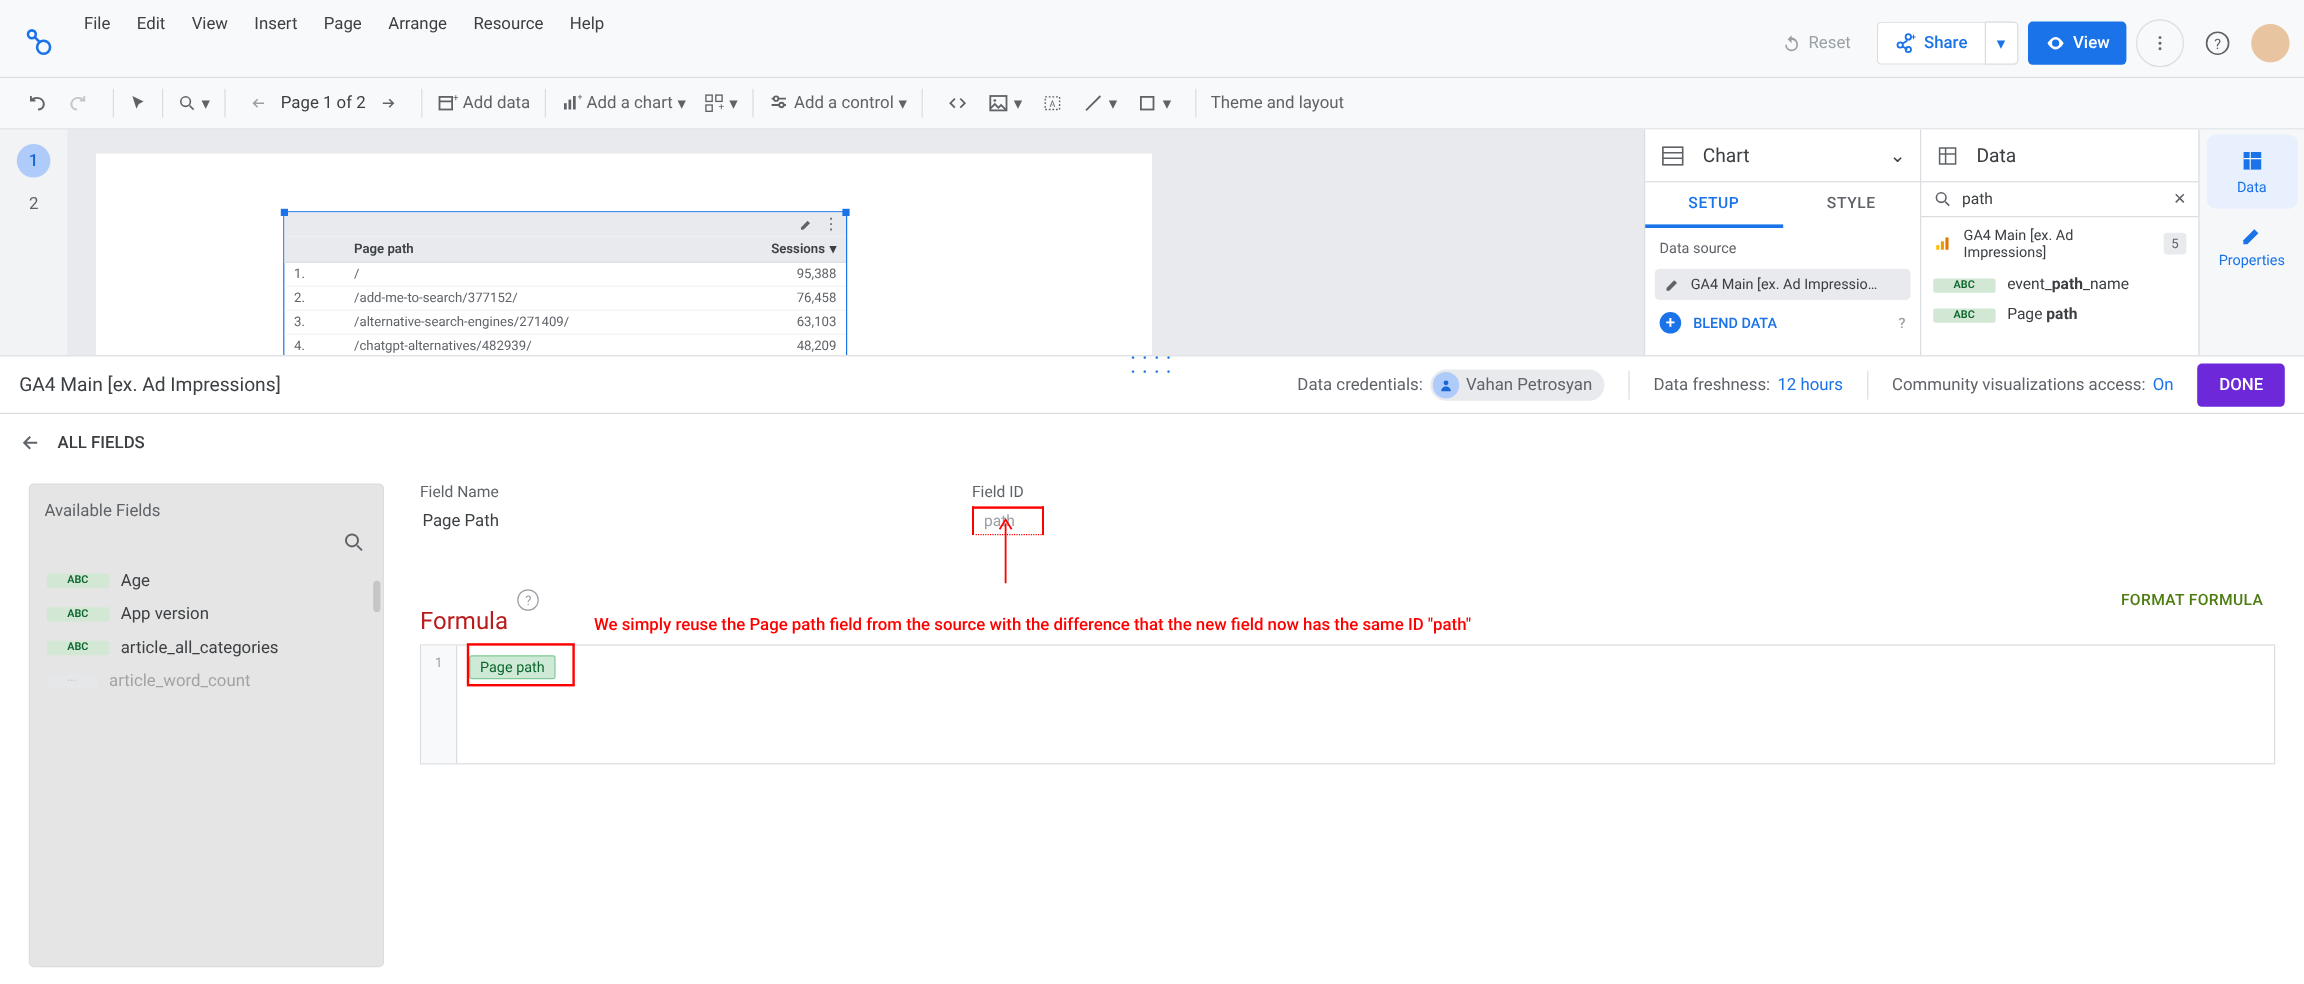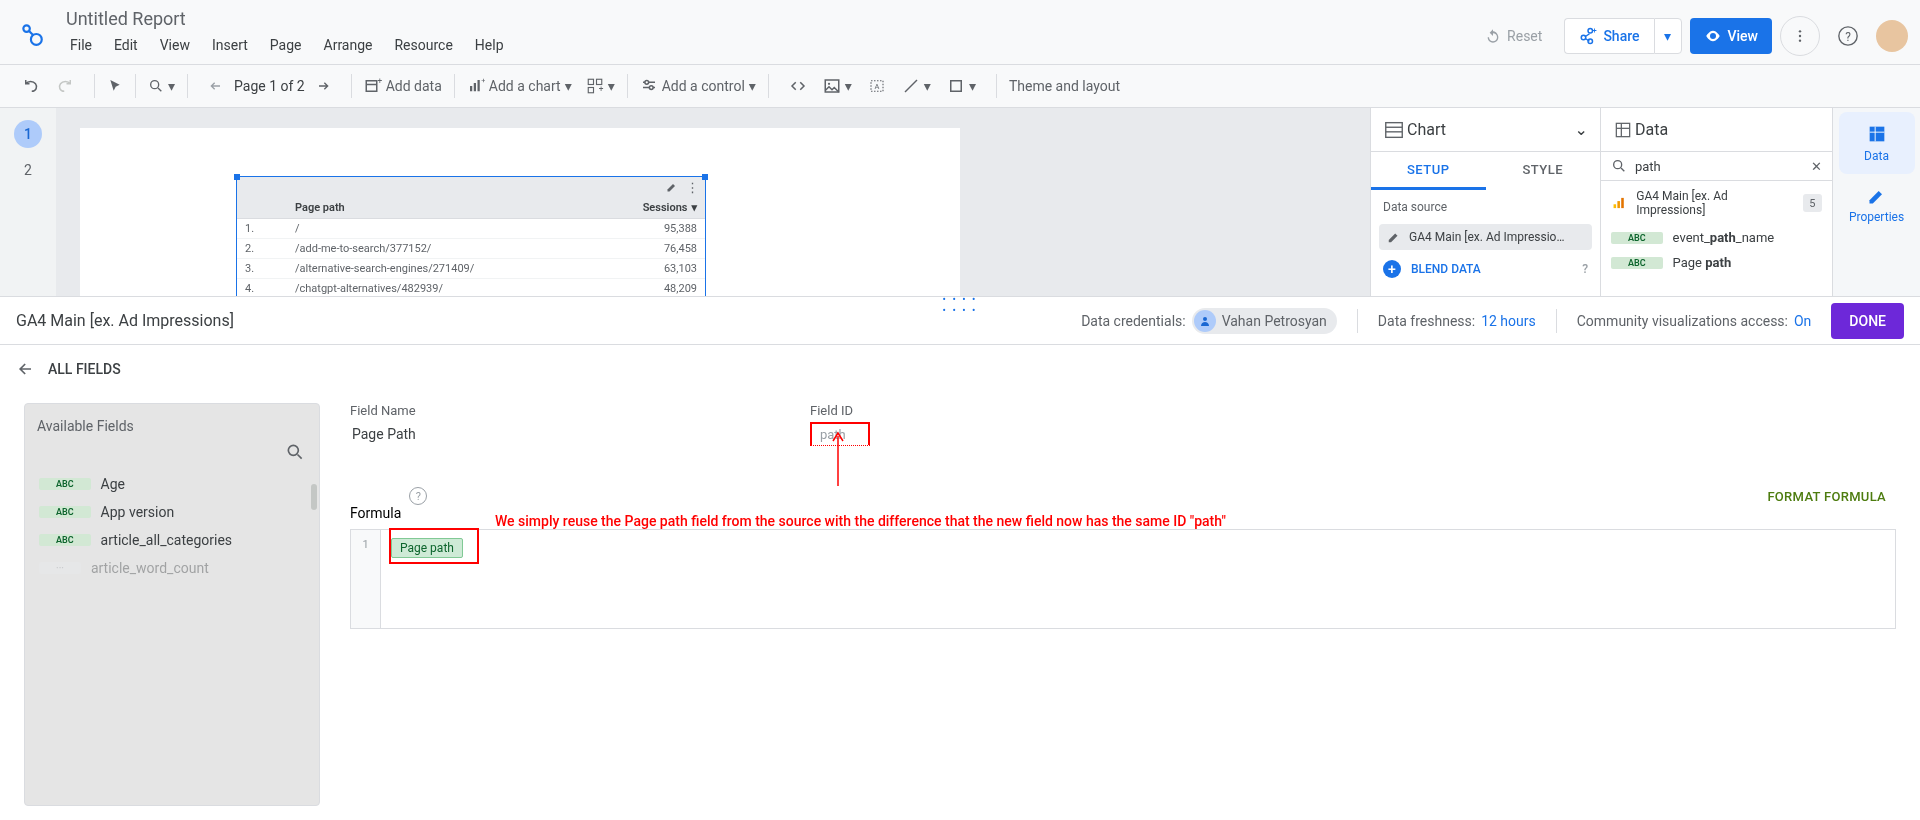--- a/index.html
+++ b/index.html
@@ -53,21 +53,21 @@
   .chart-thead .c2 { flex: 1; padding: 4px 8px; }
   .chart-thead .c3 { width: 110px; padding: 4px 8px; text-align: right; display: flex; align-items: center; justify-content: flex-end; gap: 4px; }
   .chart-row { display: flex; font-size: 11px; color: #5f6368; border-bottom: 1px solid #f1f3f4; }
   .chart-row .c1 { width: 50px; padding: 3px 8px; }
   .chart-row .c2 { flex: 1; padding: 3px 8px; }
   .chart-row .c3 { width: 110px; padding: 3px 8px; text-align: right; }
   
   
   .right-panels { display: flex; background: #f8f9fa; }
   .chart-panel { width: 230px; border-left: 1px solid #dadce0; background: #fff; }
-  .panel-head { display: flex; align-items: center; height: 44px; padding: 0 12px; border-bottom: 1px solid #dadce0; gap: 2px; color: #3c4043; font-size: 16px; }
+  .panel-head { display: flex; align-items: center; height: 44px; padding: 0 12px; border-bottom: 1px solid #dadce0; gap: 14px; color: #3c4043; font-size: 16px; }
   .panel-head .spacer { flex: 1; }
   .tabs { display: flex; }
   .tab { flex: 1; text-align: center; padding: 10px 0; font-size: 13px; font-weight: 500; color: #5f6368; cursor: pointer; letter-spacing: 0.5px; }
   .tab.active { color: #1a73e8; border-bottom: 3px solid #1a73e8; }
   .panel-sub { padding: 10px 12px; font-size: 12px; color: #5f6368; }
   .ds-chip { display: flex; align-items: center; gap: 8px; background: #e8eaed; border-radius: 4px; padding: 6px 8px; margin: 0 8px; cursor: pointer; }
   .ds-chip .edit-ic { color: #5f6368; }
   .ds-name { font-size: 12px; color: #3c4043; white-space: nowrap; overflow: hidden; text-overflow: ellipsis; flex: 1; }
   .blend-row { display: flex; align-items: center; gap: 10px; padding: 10px 12px; color: #1a73e8; font-size: 12px; font-weight: 500; }
   .blend-row .help { margin-left: auto; color: #9aa0a6; }
@@ -112,21 +112,21 @@
   .av-scroll-thumb { position: absolute; right: 2px; top: 80px; width: 6px; height: 26px; background: #c4c7c5; border-radius: 3px; }
   
   .formula-area { flex: 1; position: relative; }
   .field-inputs { display: flex; gap: 60px; margin-bottom: 8px; }
   .fi-group { display: flex; flex-direction: column; gap: 4px; }
   .fi-label { font-size: 13px; color: #5f6368; }
   .fi-name-val { font-size: 14px; color: #3c4043; padding: 4px 2px; width: 400px; border-bottom: 1px solid transparent; }
   .fi-id-box { border: 2px solid #ff0000; padding: 3px 8px; font-size: 13px; color: #9aa0a6; border-bottom-style: dotted; border-bottom-width: 1px; width: 60px; }
   
   .formula-label-row { display: flex; align-items: center; gap: 8px; margin-top: 24px; }
-  .formula-label { font-size: 14px; color: #000000; margin-top: 34px; }
+  .formula-label { font-size: 20px; color: #b91c1c; margin-top: 34px; }
   .help-q { width: 18px; height: 18px; border: 1.5px solid #9aa0a6; border-radius: 50%; display: flex; align-items: center; justify-content: center; font-size: 11px; color: #9aa0a6; }
   .format-link { margin-left: auto; font-size: 13px; color: #4d7c0f; font-weight: 500; letter-spacing: 0.3px; margin-right: 10px; }
   
   .formula-box { border: 1px solid #dadce0; margin-top: 8px; height: 100px; display: flex; position: relative; }
   .red-box { position: absolute; border: 2px solid #ff0000; left: 38px; top: -2px; width: 90px; height: 36px; pointer-events: none; }
   .formula-gutter { width: 30px; background: #f8f9fa; border-right: 1px solid #dadce0; padding: 8px 0; text-align: center; font-size: 11px; color: #9aa0a6; }
   .formula-content { flex: 1; padding: 8px 10px; }
   .field-chip { display: inline-block; background: #ceead6; border: 1px solid #81c995; padding: 2px 8px; font-size: 12px; color: #0d652d; border-radius: 2px; }
   
   .annotation-arrow { position: absolute; left: 478px; top: 28px; color: #ff0000; pointer-events: none; }
@@ -139,21 +139,20 @@
 
 <div class="header">
   <div class="logo">
     <svg width="26" height="26" viewBox="0 0 24 24">
         <circle cx="7" cy="7" r="3" fill="none" stroke="#1a73e8" stroke-width="2"></circle>
         <circle cx="16" cy="17" r="5" fill="none" stroke="#1a73e8" stroke-width="2"></circle>
         <line x1="9" y1="9" x2="13" y2="13" stroke="#1a73e8" stroke-width="2"></line>
       </svg>
   </div>
   <div class="title-area">
-    <div class="doc-title">Untitled Report</div>
     <div class="menubar">
       <span>File</span>
       <span>Edit</span>
       <span>View</span>
       <span>Insert</span>
       <span>Page</span>
       <span>Arrange</span>
       <span>Resource</span>
       <span>Help</span>
     </div>

